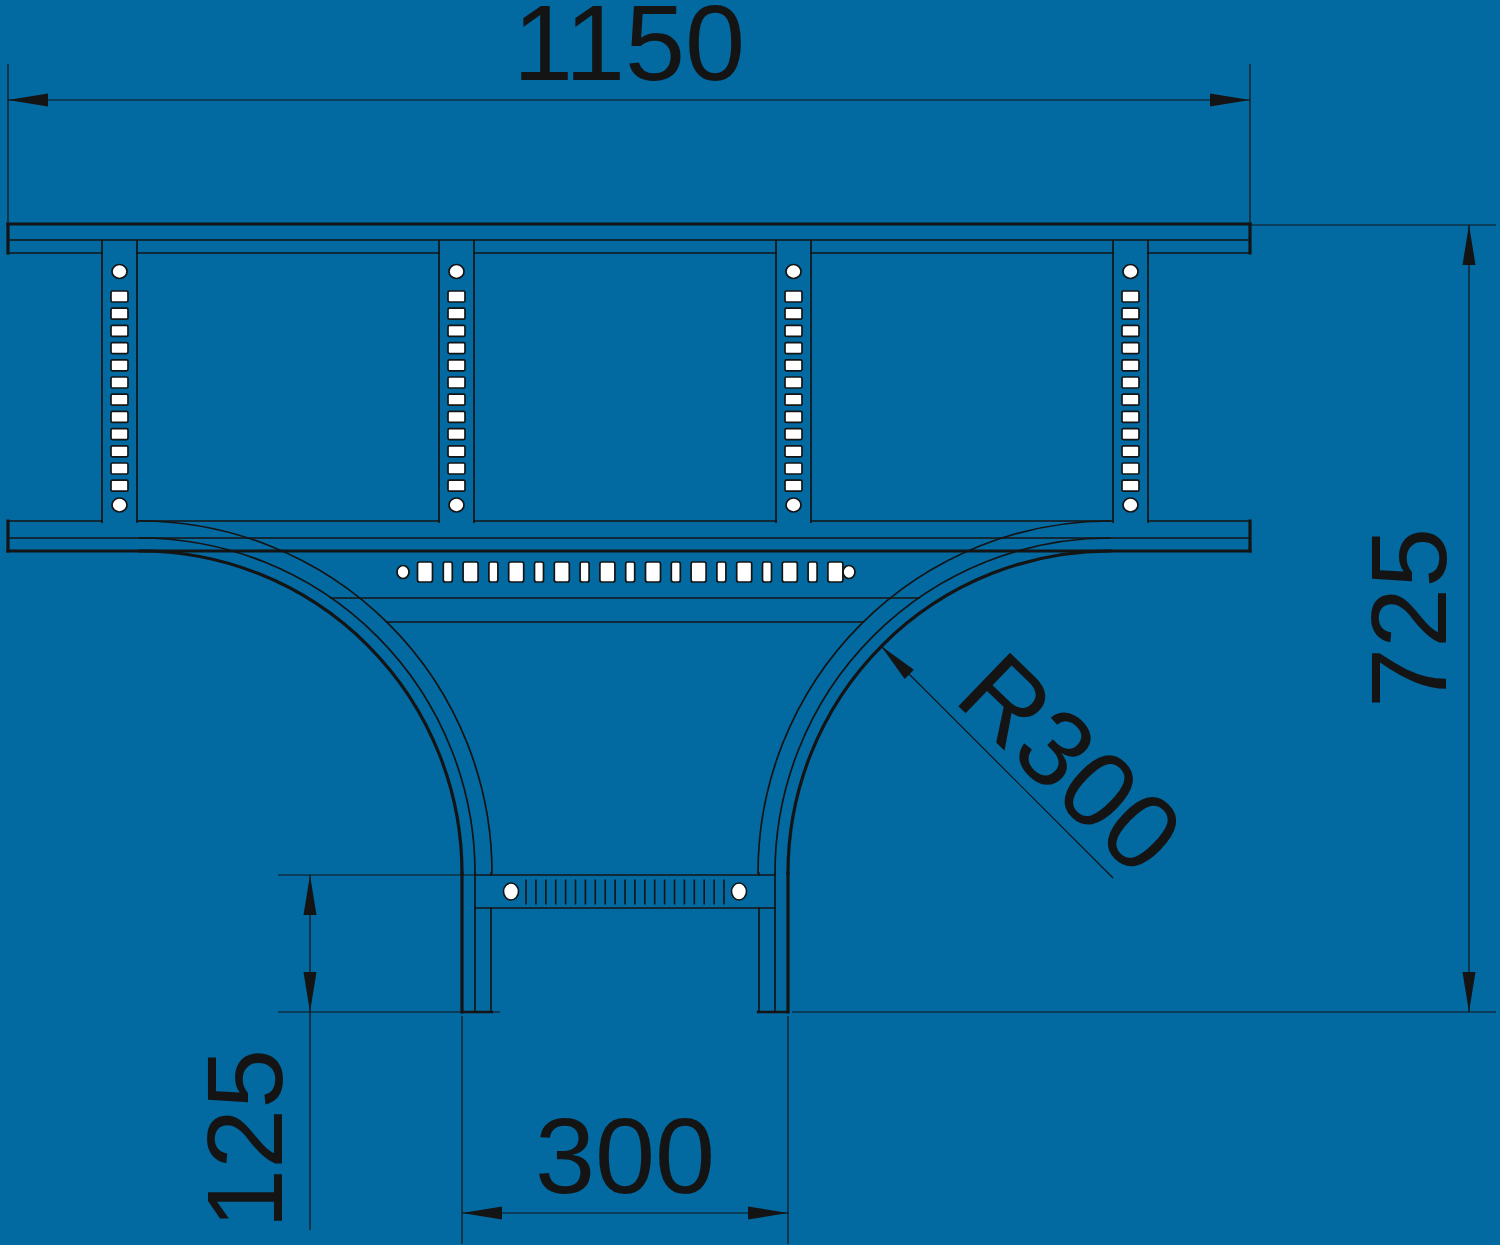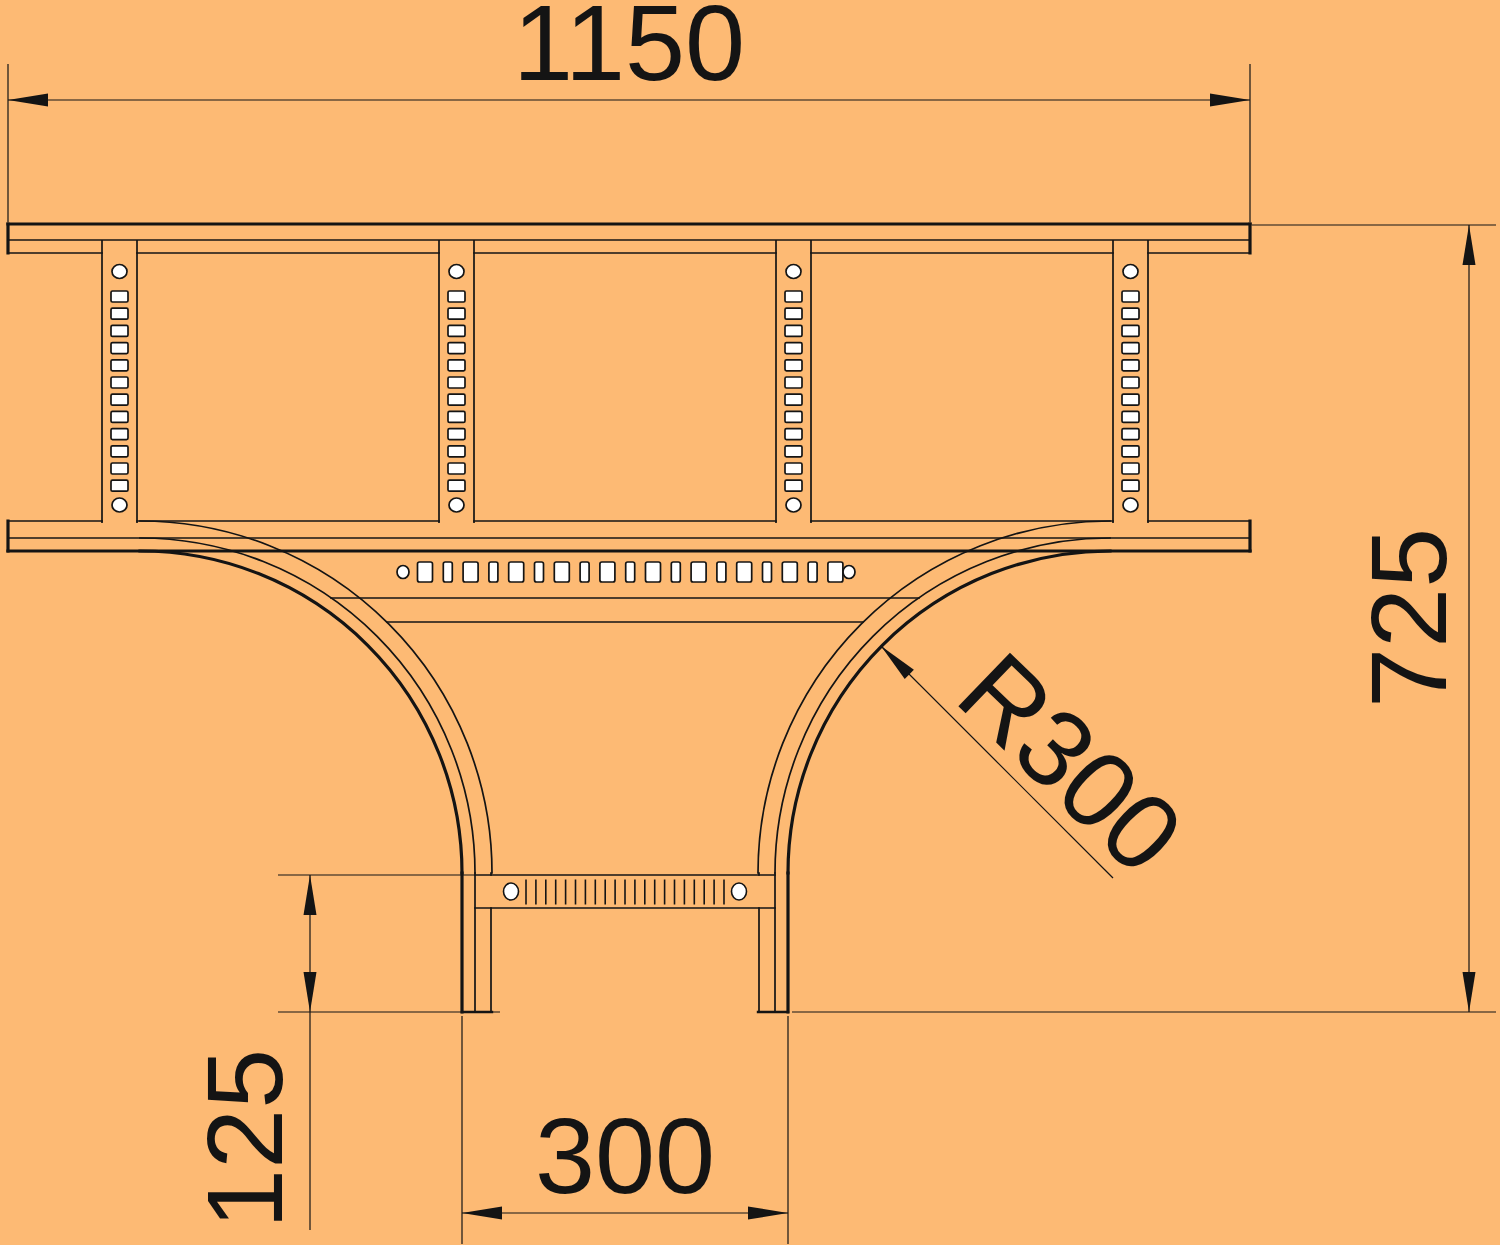--- a/index.html
+++ b/index.html
@@ -1,16 +1,16 @@
 <!DOCTYPE html>
 <html><head>
 <meta charset="utf-8">
 <style>
   html,body{margin:0;padding:0;background:#fff;}
-  .sheet{width:1500px;height:1245px;background:#fdba74;overflow:hidden;}
+  .sheet{width:1500px;height:1245px;background:#0369a1;overflow:hidden;}
   svg{display:block;}
   text{font-family:"Liberation Sans", sans-serif;}
 </style>
 </head>
 <body>
 
 <div class="sheet">
 <svg id="cad" viewBox="0 0 1500 1245" width="1500" height="1245">
 
   <g id="outline" fill="none" stroke="#141414" stroke-width="3.2" stroke-linecap="square">

